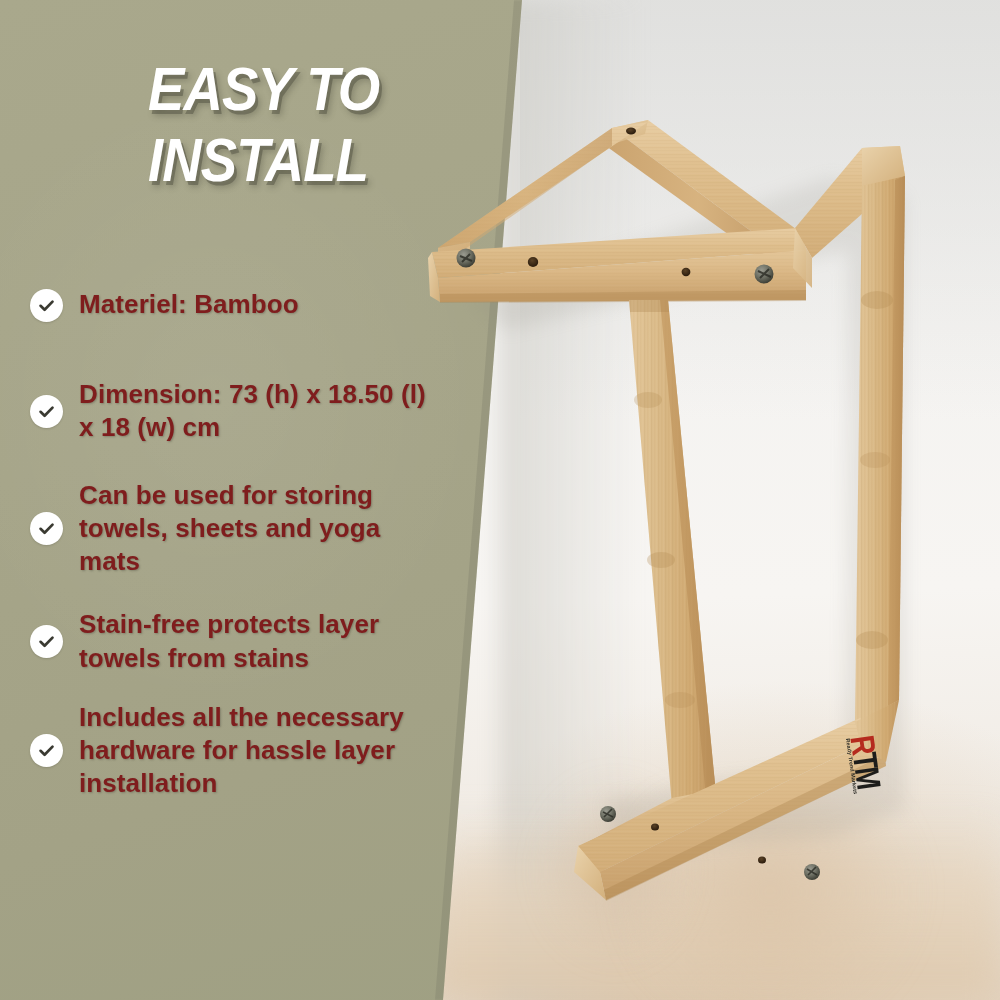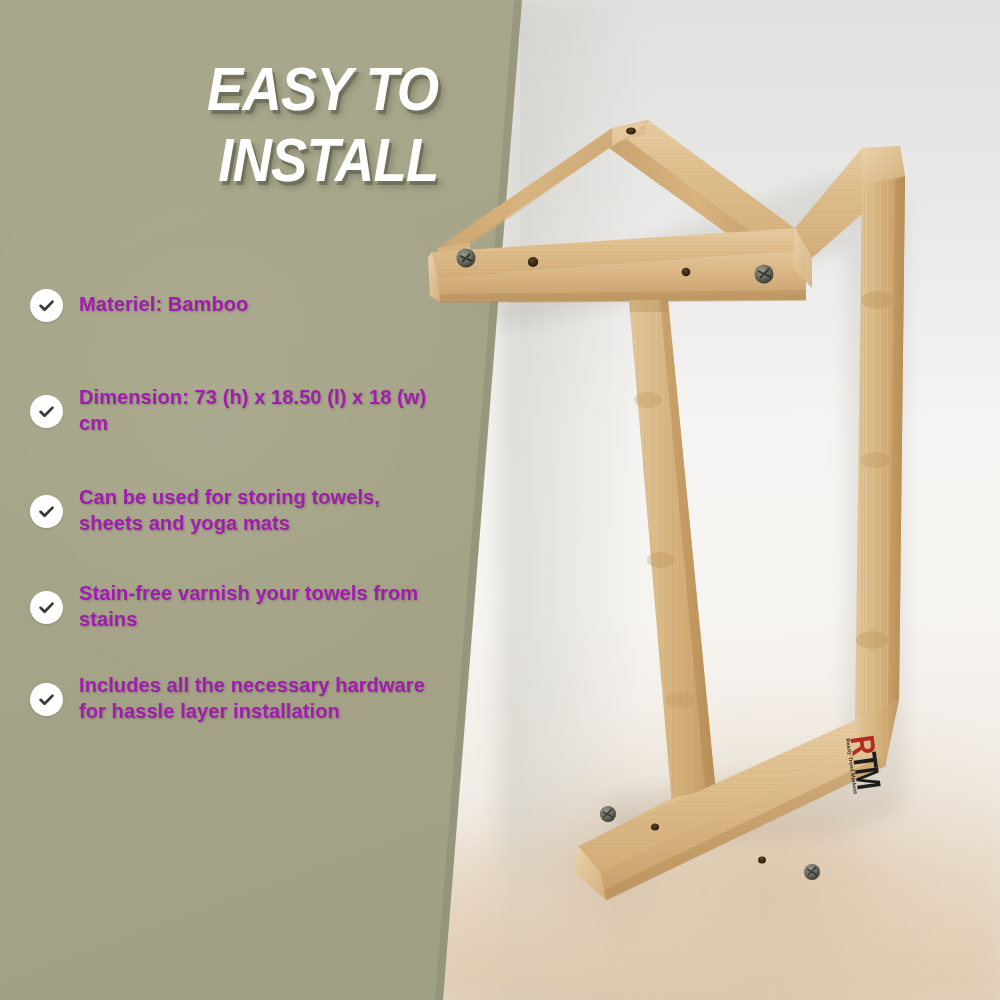--- a/index.html
+++ b/index.html
@@ -68,21 +68,20 @@
     position:absolute; left:0; top:0; width:560px; height:1000px;
     clip-path:polygon(514px 0, 522px 0, 443px 1000px, 435px 1000px);
     background:rgba(120,120,100,.28);
     filter:blur(1px);
   }
 
   
   .headline {
     position:absolute; left:148px; top:58px; width:330px;
     z-index:6;
-    text-align:right;
   }
   .headline-line {
     display:block;
     font-family:"Liberation Sans", sans-serif;
     font-weight:700;
     font-style:italic;
     font-size:62px;
     line-height:.99;
     letter-spacing:-1px;
     color:#ffffff;
@@ -119,23 +118,23 @@
     background:#ffffff;
     display:flex; align-items:center; justify-content:center;
     margin-right:16px;
     box-shadow:0 1px 2px rgba(70,70,55,.22);
   }
   .check-icon svg { display:block; }
 
   .feature-text {
     font-family:"Liberation Sans", sans-serif;
     font-weight:700;
-    font-size:20px;
+    font-size:26px;
     line-height:1.28;
-    color:#a21caf;
+    color:#7f1d1d;
     letter-spacing:.1px;
     text-shadow:1px 1px 2px rgba(78,78,62,.40);
   }
 
   
   #product { position:absolute; left:0; top:0; width:1000px; height:1000px; z-index:4; }
 
   
   .logo-wrap {
     position:absolute; left:833px; top:722px;
@@ -393,21 +392,21 @@
       <span class="feature-text">Can be used for storing towels, sheets and yoga mats</span>
     </div>
 
 
     <div class="feature f5">
       <span class="check-icon">
         <svg width="19" height="19" viewBox="0 0 24 24">
             <path d="M4.5 12.4 L9.6 17.4 L19.6 7.1" fill="none" stroke="#3a3a32" stroke-width="3.4" stroke-linecap="round" stroke-linejoin="round"></path>
           </svg>
       </span>
-      <span class="feature-text">Stain-free varnish your towels from stains</span>
+      <span class="feature-text">Stain-free protects layer towels from stains</span>
     </div>
 
     <div class="feature f6">
       <span class="check-icon">
         <svg width="19" height="19" viewBox="0 0 24 24">
             <path d="M4.5 12.4 L9.6 17.4 L19.6 7.1" fill="none" stroke="#3a3a32" stroke-width="3.4" stroke-linecap="round" stroke-linejoin="round"></path>
           </svg>
       </span>
       <span class="feature-text">Includes all the necessary hardware for hassle layer installation</span>
     </div>

